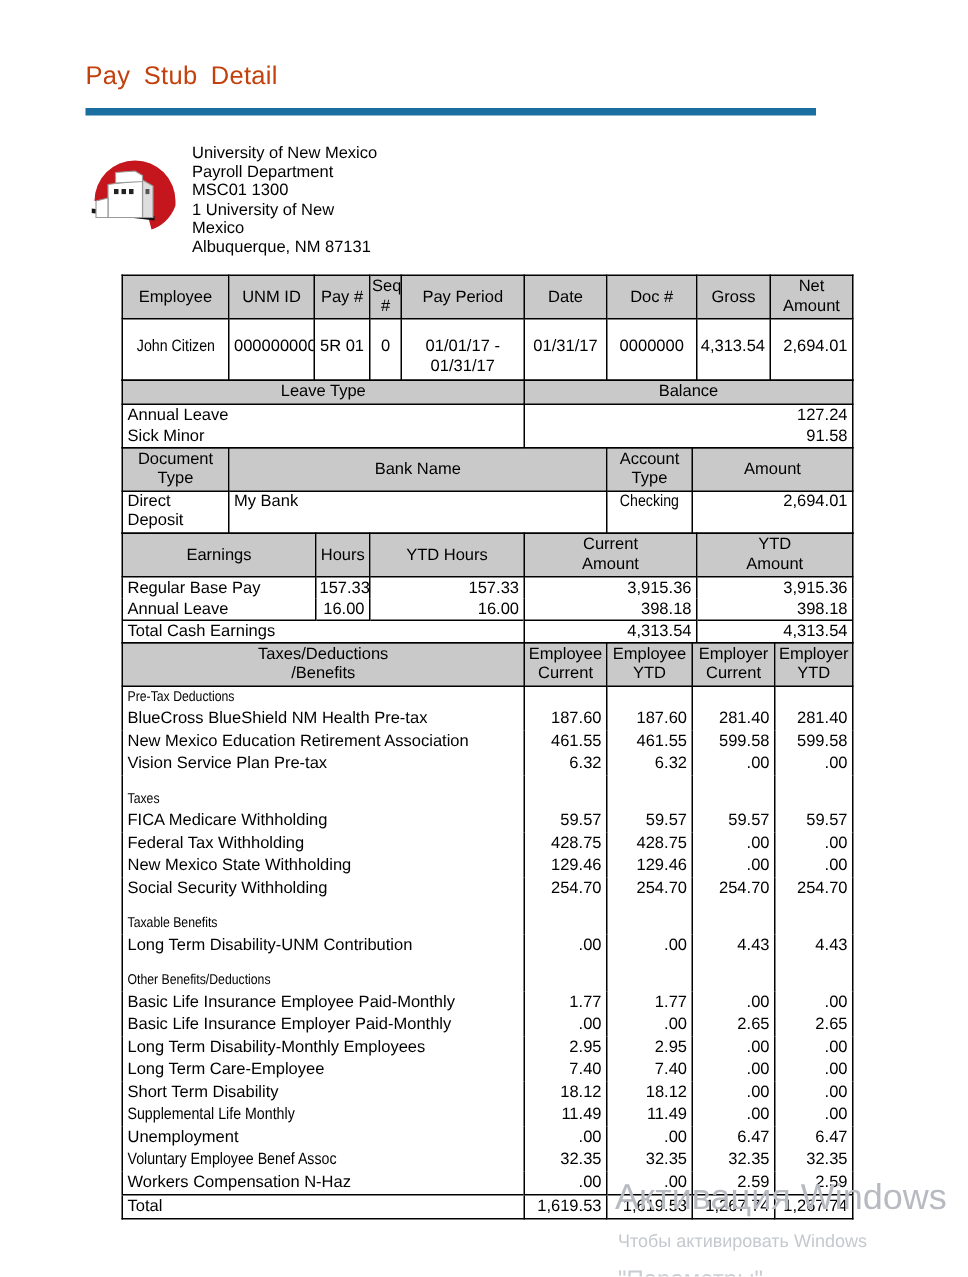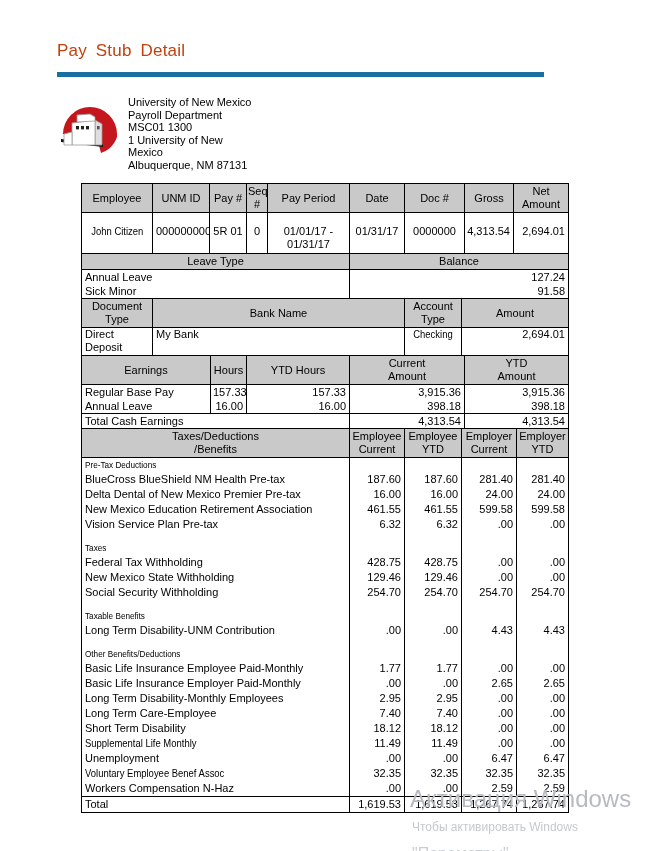--- a/index.html
+++ b/index.html
@@ -243,46 +243,46 @@
           <td class="num"></td>
         </tr>
         <tr>
           <td class="c-l"><span>BlueCross BlueShield NM Health Pre-tax</span></td>
           <td class="num">187.60</td>
           <td class="num">187.60</td>
           <td class="num">281.40</td>
           <td class="num">281.40</td>
         </tr>
         <tr>
-          <td class="c-l"><span>Delta Dental of New Mexico Premier Pre-tax</span></td>
-          <td class="num">16.00</td>
-          <td class="num">16.00</td>
-          <td class="num">24.00</td>
-          <td class="num">24.00</td>
-        </tr>
-        <tr>
           <td class="c-l"><span>New Mexico Education Retirement Association</span></td>
           <td class="num">461.55</td>
           <td class="num">461.55</td>
           <td class="num">599.58</td>
           <td class="num">599.58</td>
         </tr>
         <tr>
           <td class="c-l"><span>Vision Service Plan Pre-tax</span></td>
           <td class="num">6.32</td>
           <td class="num">6.32</td>
           <td class="num">.00</td>
           <td class="num">.00</td>
         </tr>
         <tr class="sec-row gap">
           <td class="c-l"><span class="cond sec-name">Taxes</span></td>
           <td class="num"></td>
           <td class="num"></td>
           <td class="num"></td>
           <td class="num"></td>
+        </tr>
+        <tr>
+          <td class="c-l"><span>FICA Medicare Withholding</span></td>
+          <td class="num">59.57</td>
+          <td class="num">59.57</td>
+          <td class="num">59.57</td>
+          <td class="num">59.57</td>
         </tr>
         <tr>
           <td class="c-l"><span>Federal Tax Withholding</span></td>
           <td class="num">428.75</td>
           <td class="num">428.75</td>
           <td class="num">.00</td>
           <td class="num">.00</td>
         </tr>
         <tr>
           <td class="c-l"><span>New Mexico State Withholding</span></td>

